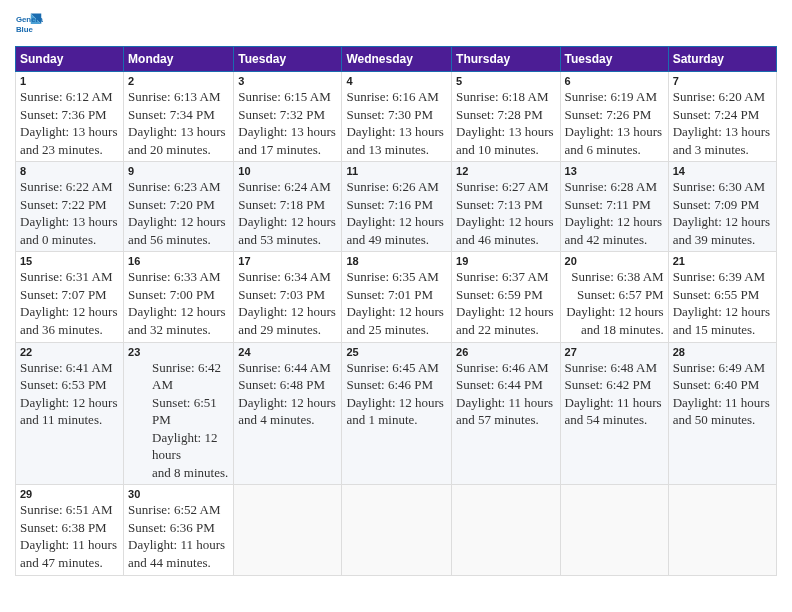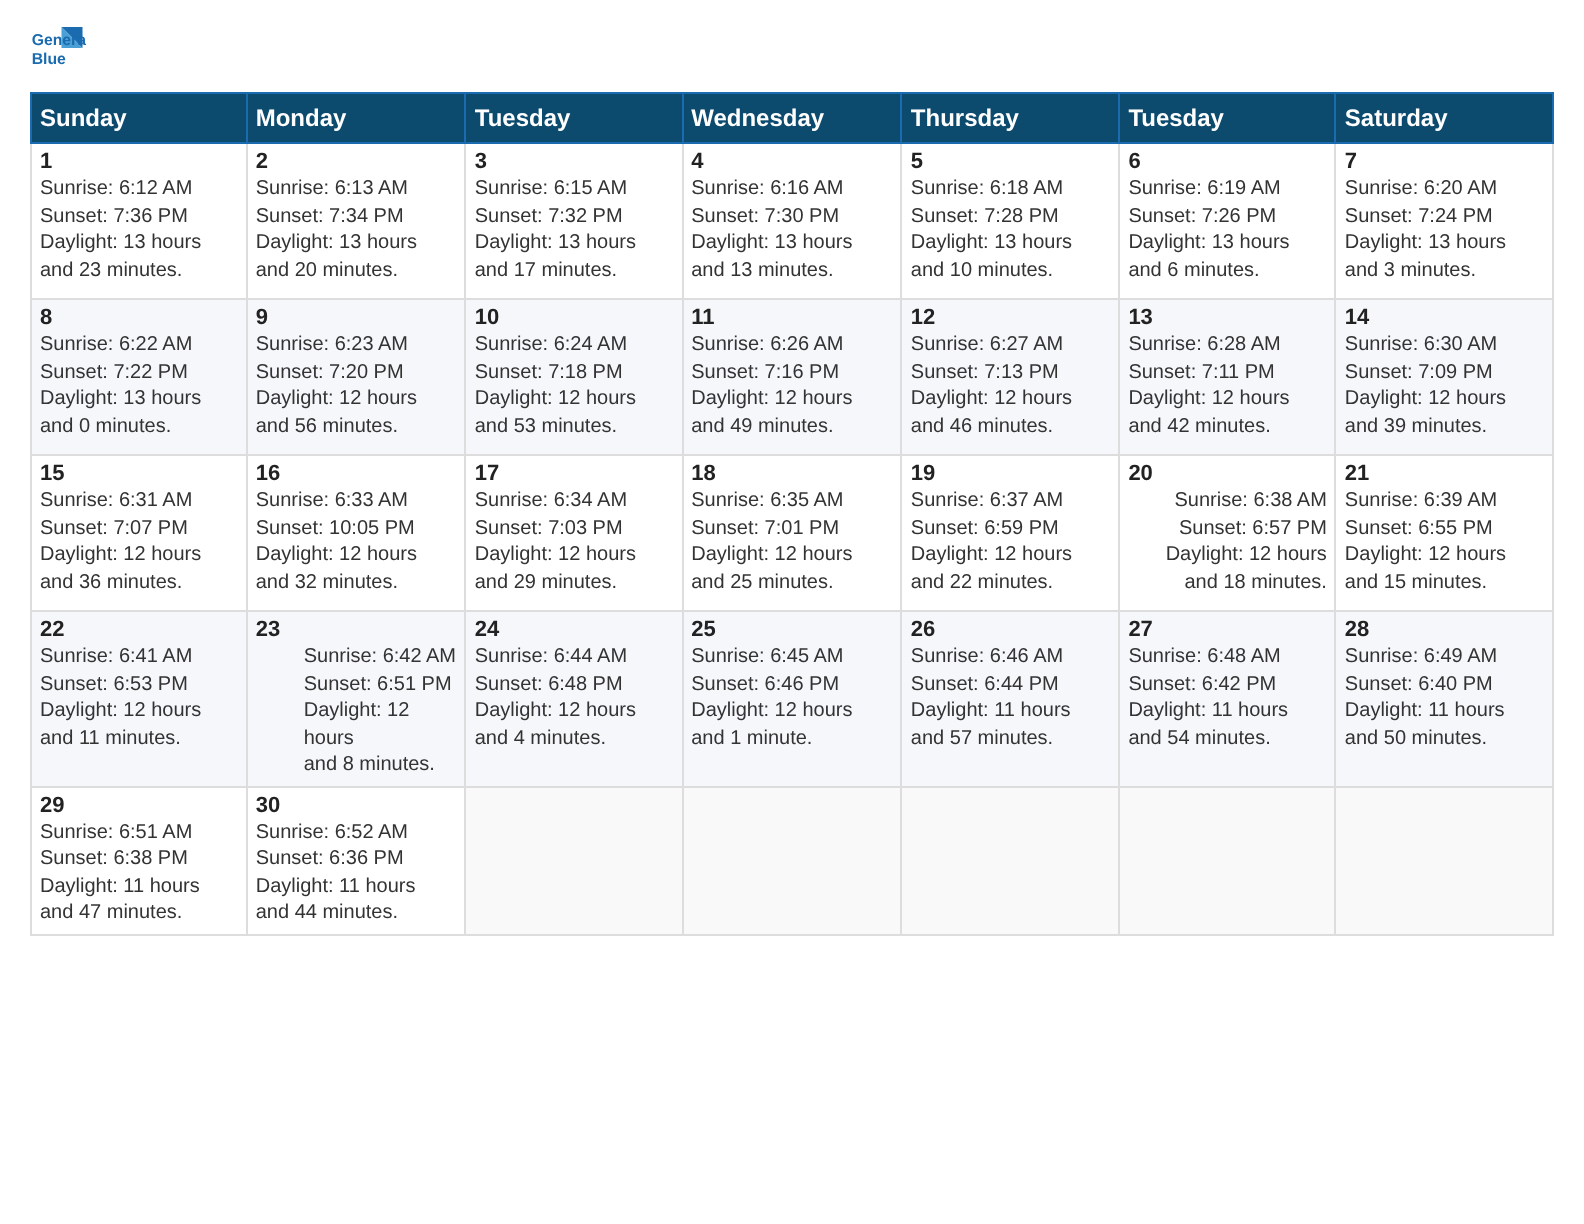--- a/index.html
+++ b/index.html
@@ -43,21 +43,21 @@
     }
     .location {
       font-size: 14px;
       color: #555;
     }
     .calendar {
       width: 100%;
       border-collapse: collapse;
     }
     .calendar th {
-      background: #0c4a6e;
+      background: #4c1d95;
       color: #fff;
       font-size: 12px;
       font-weight: bold;
       padding: 5px 4px;
       text-align: left;
       border: 1px solid #1a6baf;
     }
     .calendar td {
       vertical-align: top;
       padding: 3px 4px;
@@ -72,23 +72,24 @@
       background: #f5f7fa;
     }
     .day-num {
       font-size: 11px;
       font-weight: bold;
       color: #222;
       display: block;
       margin-bottom: 1px;
     }
     .day-info {
-      font-size: 10px;
+      font-size: 13px;
       line-height: 1.35;
       color: #333;
+      font-family: Liberation Serif, serif;
     }
     .empty {
       background: #f9f9f9 !important;
     }
     .last-row td {
       height: 68px;
       margin-left: 36px;
     }
   </style>
 </head>
@@ -231,21 +232,21 @@
           <td>
             <span class="day-num">15</span>
             <div class="day-info" style="white-space: pre-line;">Sunrise: 6:31 AM
 Sunset: 7:07 PM
 Daylight: 12 hours
 and 36 minutes.</div>
           </td>
           <td>
             <span class="day-num">16</span>
             <div class="day-info" style="white-space: pre-line;">Sunrise: 6:33 AM
-Sunset: 10:05 PM
+Sunset: 7:00 PM
 Daylight: 12 hours
 and 32 minutes.</div>
           </td>
           <td>
             <span class="day-num">17</span>
             <div class="day-info" style="white-space: pre-line;">Sunrise: 6:34 AM
 Sunset: 7:03 PM
 Daylight: 12 hours
 and 29 minutes.</div>
           </td>

